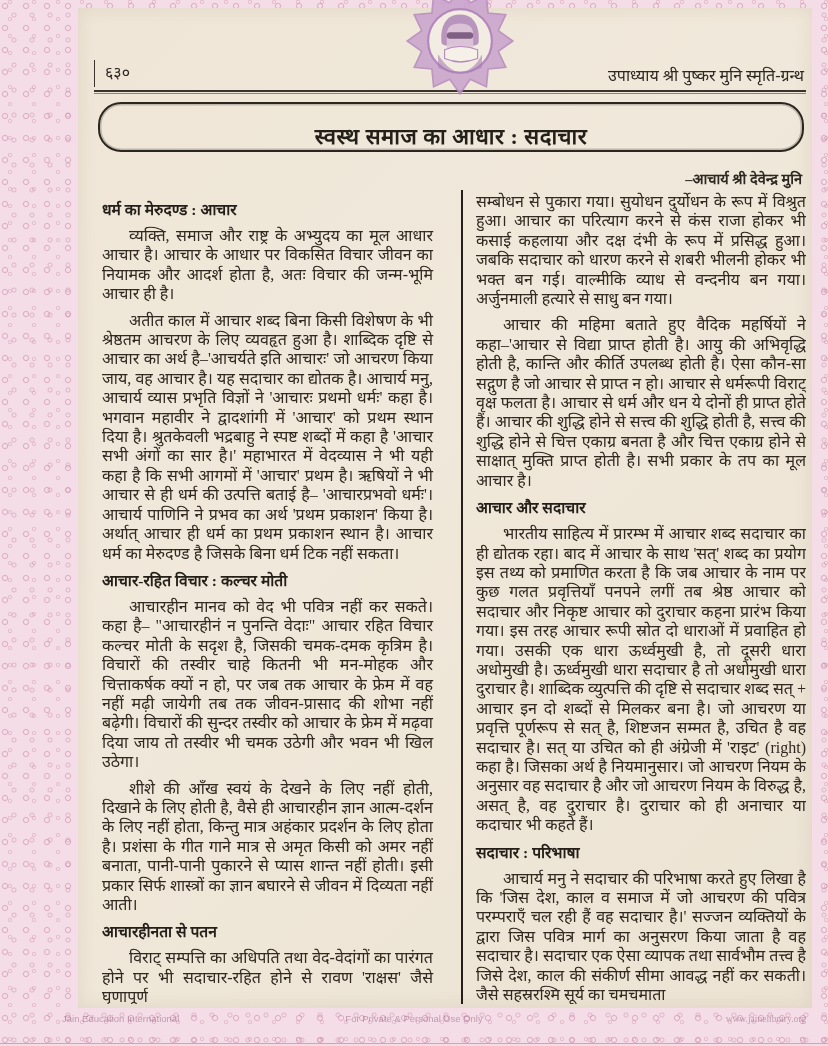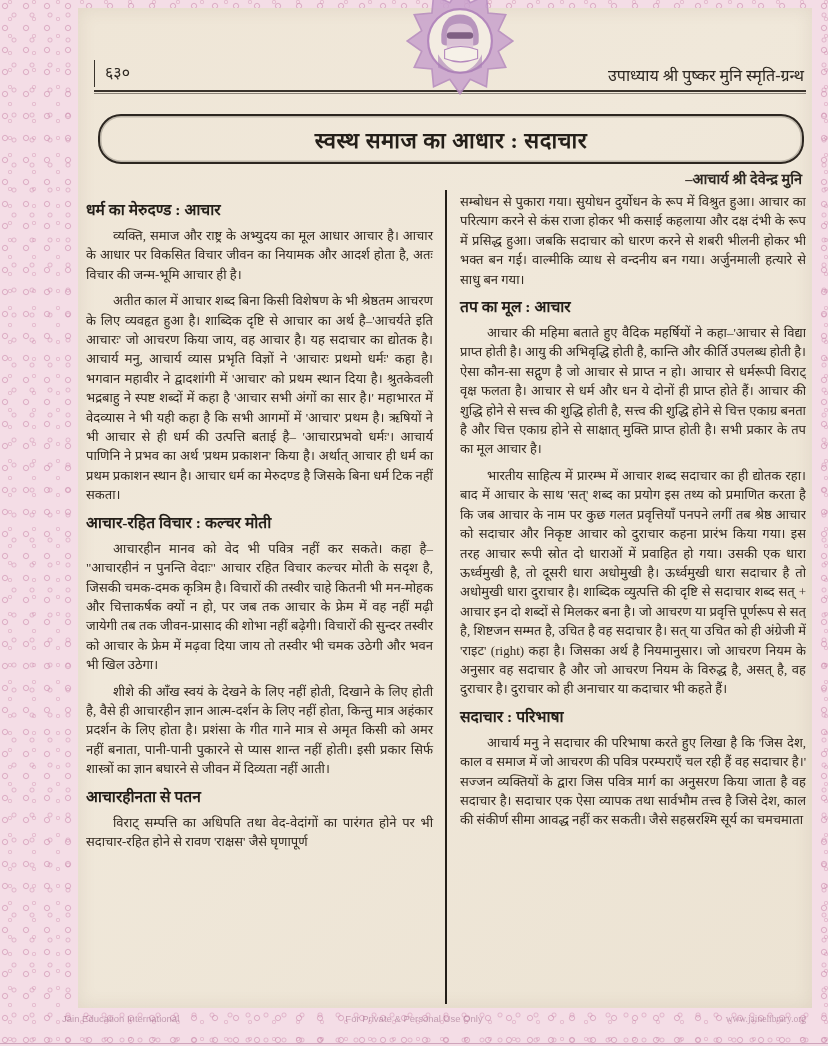--- a/index.html
+++ b/index.html
@@ -31,37 +31,37 @@
     border-left:1.5px solid #3a332c; padding:1px 10px 4px 10px;
   }
   .hdr-right {
     position:absolute; right:2px; bottom:4px; font-size:16px; color:#2e2822;
   }
   
   .title-box {
     position:absolute; left:20px; right:8px; top:94px; height:46px;
     border:2px solid #2c2620; border-radius:23px;
     box-shadow: inset 0 0 0 1.5px rgba(44,38,32,.25);
-    display:flex; align-items:center; justify-content:center;margin-top:12px;
+    display:flex; align-items:flex-end; justify-content:center;
   }
   .title-box .t { font-size:22px; font-weight:bold; color:#241f19; letter-spacing:.5px; }
   .author {
     position:absolute; right:10px; top:160px; font-size:14.5px; font-weight:bold; color:#2e2822;
   }
   
   .cols {
     position:absolute; left:6px; right:6px; top:182px; bottom:4px;
     display:flex;
   }
-  .col { width:50%; box-sizing:border-box; overflow:hidden; }
+  .col { width:50%; box-sizing:border-box; overflow:hidden;margin-left:16px; }
   .col-left  { padding:2px 12px 0 2px; }
   .col-right { padding:2px 0 0 13px; border-left:2px solid #241f19; }
   .col p, .col h3 { margin:0; color:#31281f; }
   .col p {
-    font-size:13px; line-height:19.4px; text-align:justify;
+    font-size:16px; line-height:19.4px; text-align:justify;
     text-indent:27px; margin-bottom:7px;
   }
   .col p.noindent { text-indent:0; }
   .col h3 {
     font-size:15.6px; line-height:20px; font-weight:bold; color:#241f19;
     margin:8px 0 6px 0;
   }
   
   .wm { position:absolute; bottom:22px; font-family:"Liberation Sans","DejaVu Sans",sans-serif; font-size:9.5px; color:rgba(150,100,130,.55); }
   .wm-left { left:28px;margin-left:34px; }
@@ -107,22 +107,22 @@
         <p>अतीत काल में आचार शब्द बिना किसी विशेषण के भी श्रेष्ठतम आचरण के लिए व्यवहृत हुआ है। शाब्दिक दृष्टि से आचार का अर्थ है–'आचर्यते इति आचारः' जो आचरण किया जाय, वह आचार है। यह सदाचार का द्योतक है। आचार्य मनु, आचार्य व्यास प्रभृति विज्ञों ने 'आचारः प्रथमो धर्मः' कहा है। भगवान महावीर ने द्वादशांगी में 'आचार' को प्रथम स्थान दिया है। श्रुतकेवली भद्रबाहु ने स्पष्ट शब्दों में कहा है 'आचार सभी अंगों का सार है।' महाभारत में वेदव्यास ने भी यही कहा है कि सभी आगमों में 'आचार' प्रथम है। ऋषियों ने भी आचार से ही धर्म की उत्पत्ति बताई है– 'आचारप्रभवो धर्मः'। आचार्य पाणिनि ने प्रभव का अर्थ 'प्रथम प्रकाशन' किया है। अर्थात् आचार ही धर्म का प्रथम प्रकाशन स्थान है। आचार धर्म का मेरुदण्ड है जिसके बिना धर्म टिक नहीं सकता।</p>
         <h3>आचार-रहित विचार : कल्चर मोती</h3>
         <p>आचारहीन मानव को वेद भी पवित्र नहीं कर सकते। कहा है– "आचारहीनं न पुनन्ति वेदाः" आचार रहित विचार कल्चर मोती के सदृश है, जिसकी चमक-दमक कृत्रिम है। विचारों की तस्वीर चाहे कितनी भी मन-मोहक और चित्ताकर्षक क्यों न हो, पर जब तक आचार के फ्रेम में वह नहीं मढ़ी जायेगी तब तक जीवन-प्रासाद की शोभा नहीं बढ़ेगी। विचारों की सुन्दर तस्वीर को आचार के फ्रेम में मढ़वा दिया जाय तो तस्वीर भी चमक उठेगी और भवन भी खिल उठेगा।</p>
         <p>शीशे की आँख स्वयं के देखने के लिए नहीं होती, दिखाने के लिए होती है, वैसे ही आचारहीन ज्ञान आत्म-दर्शन के लिए नहीं होता, किन्तु मात्र अहंकार प्रदर्शन के लिए होता है। प्रशंसा के गीत गाने मात्र से अमृत किसी को अमर नहीं बनाता, पानी-पानी पुकारने से प्यास शान्त नहीं होती। इसी प्रकार सिर्फ शास्त्रों का ज्ञान बघारने से जीवन में दिव्यता नहीं आती।</p>
         <h3>आचारहीनता से पतन</h3>
         <p>विराट् सम्पत्ति का अधिपति तथा वेद-वेदांगों का पारंगत होने पर भी सदाचार-रहित होने से रावण 'राक्षस' जैसे घृणापूर्ण</p>
       </div>
 
       <div class="col col-right">
         <p class="noindent">सम्बोधन से पुकारा गया। सुयोधन दुर्योधन के रूप में विश्रुत हुआ। आचार का परित्याग करने से कंस राजा होकर भी कसाई कहलाया और दक्ष दंभी के रूप में प्रसिद्ध हुआ। जबकि सदाचार को धारण करने से शबरी भीलनी होकर भी भक्त बन गई। वाल्मीकि व्याध से वन्दनीय बन गया। अर्जुनमाली हत्यारे से साधु बन गया।</p>
-        <h3>तप का मूल : आचार</h3>
         <p>आचार की महिमा बताते हुए वैदिक महर्षियों ने कहा–'आचार से विद्या प्राप्त होती है। आयु की अभिवृद्धि होती है, कान्ति और कीर्ति उपलब्ध होती है। ऐसा कौन-सा सद्गुण है जो आचार से प्राप्त न हो। आचार से धर्मरूपी विराट् वृक्ष फलता है। आचार से धर्म और धन ये दोनों ही प्राप्त होते हैं। आचार की शुद्धि होने से सत्त्व की शुद्धि होती है, सत्त्व की शुद्धि होने से चित्त एकाग्र बनता है और चित्त एकाग्र होने से साक्षात् मुक्ति प्राप्त होती है। सभी प्रकार के तप का मूल आचार है।</p>
+        <h3>आचार और सदाचार</h3>
         <p>भारतीय साहित्य में प्रारम्भ में आचार शब्द सदाचार का ही द्योतक रहा। बाद में आचार के साथ 'सत्' शब्द का प्रयोग इस तथ्य को प्रमाणित करता है कि जब आचार के नाम पर कुछ गलत प्रवृत्तियाँ पनपने लगीं तब श्रेष्ठ आचार को सदाचार और निकृष्ट आचार को दुराचार कहना प्रारंभ किया गया। इस तरह आचार रूपी स्रोत दो धाराओं में प्रवाहित हो गया। उसकी एक धारा ऊर्ध्वमुखी है, तो दूसरी धारा अधोमुखी है। ऊर्ध्वमुखी धारा सदाचार है तो अधोमुखी धारा दुराचार है। शाब्दिक व्युत्पत्ति की दृष्टि से सदाचार शब्द सत् + आचार इन दो शब्दों से मिलकर बना है। जो आचरण या प्रवृत्ति पूर्णरूप से सत् है, शिष्टजन सम्मत है, उचित है वह सदाचार है। सत् या उचित को ही अंग्रेजी में 'राइट' (right) कहा है। जिसका अर्थ है नियमानुसार। जो आचरण नियम के अनुसार वह सदाचार है और जो आचरण नियम के विरुद्ध है, असत् है, वह दुराचार है। दुराचार को ही अनाचार या कदाचार भी कहते हैं।</p>
         <h3>सदाचार : परिभाषा</h3>
         <p>आचार्य मनु ने सदाचार की परिभाषा करते हुए लिखा है कि 'जिस देश, काल व समाज में जो आचरण की पवित्र परम्पराएँ चल रही हैं वह सदाचार है।' सज्जन व्यक्तियों के द्वारा जिस पवित्र मार्ग का अनुसरण किया जाता है वह सदाचार है। सदाचार एक ऐसा व्यापक तथा सार्वभौम तत्त्व है जिसे देश, काल की संकीर्ण सीमा आवद्ध नहीं कर सकती। जैसे सहस्ररश्मि सूर्य का चमचमाता</p>
       </div>
 
     </div>
   </div>
 
   <div class="wm wm-left">Jain Education International</div>
   <div class="wm wm-center">For Private &amp; Personal Use Only</div>

